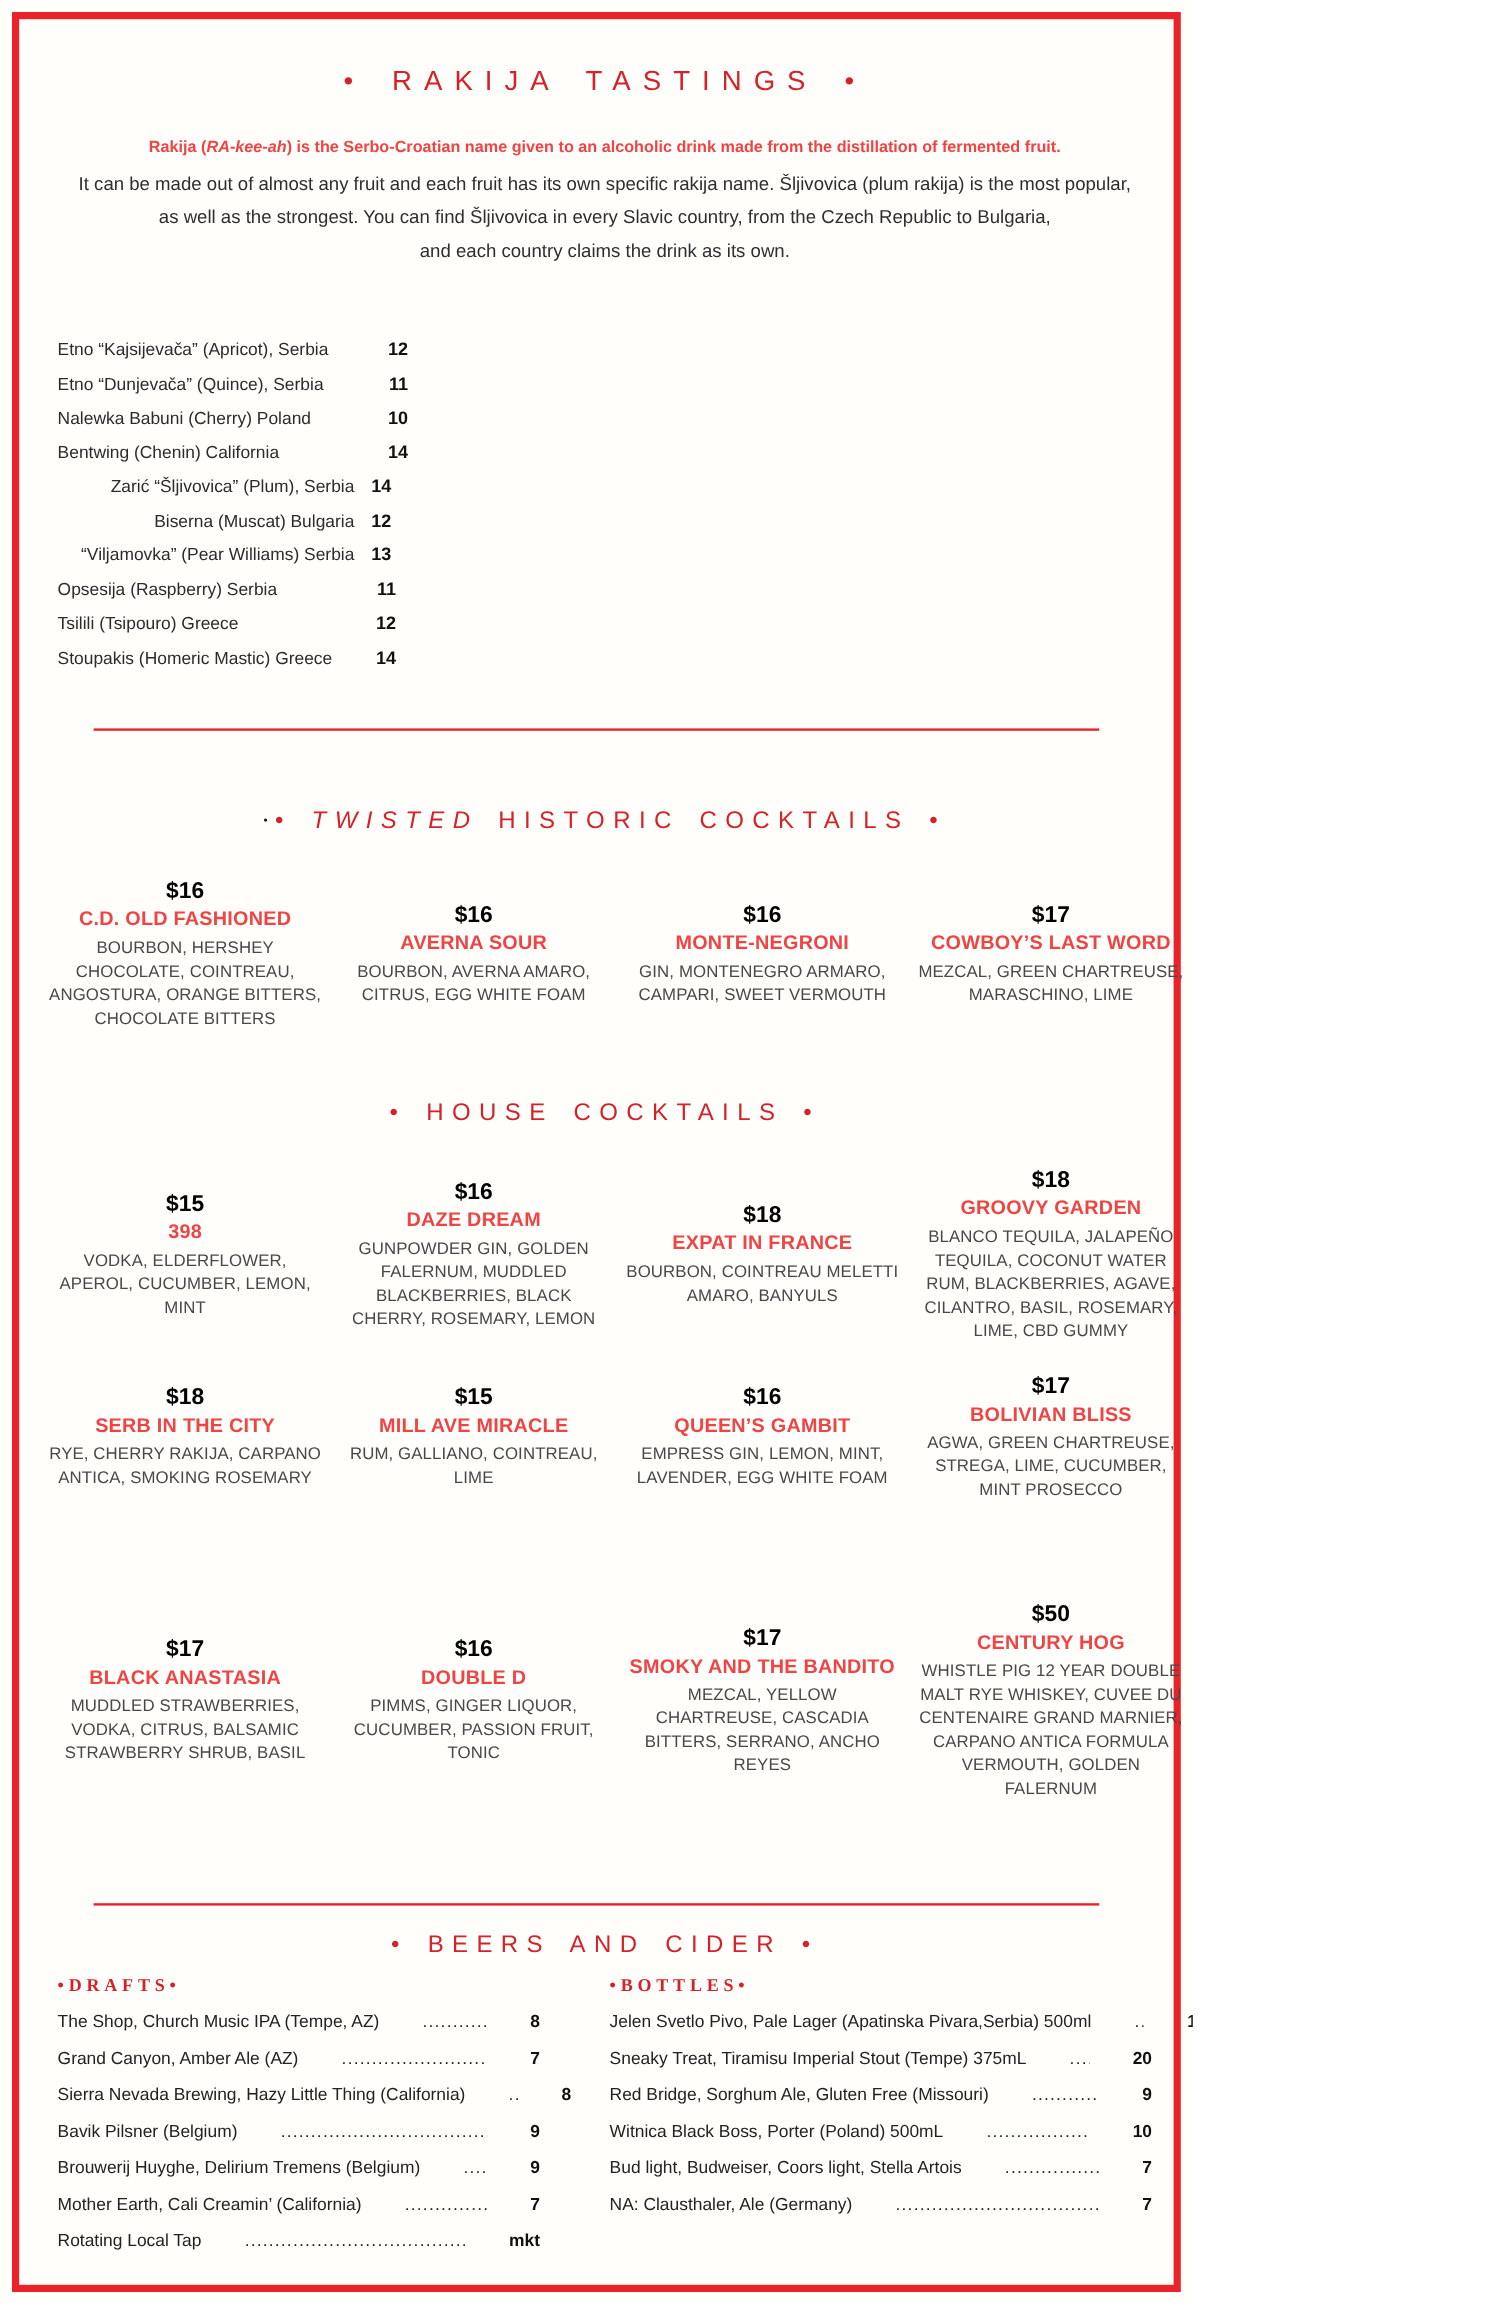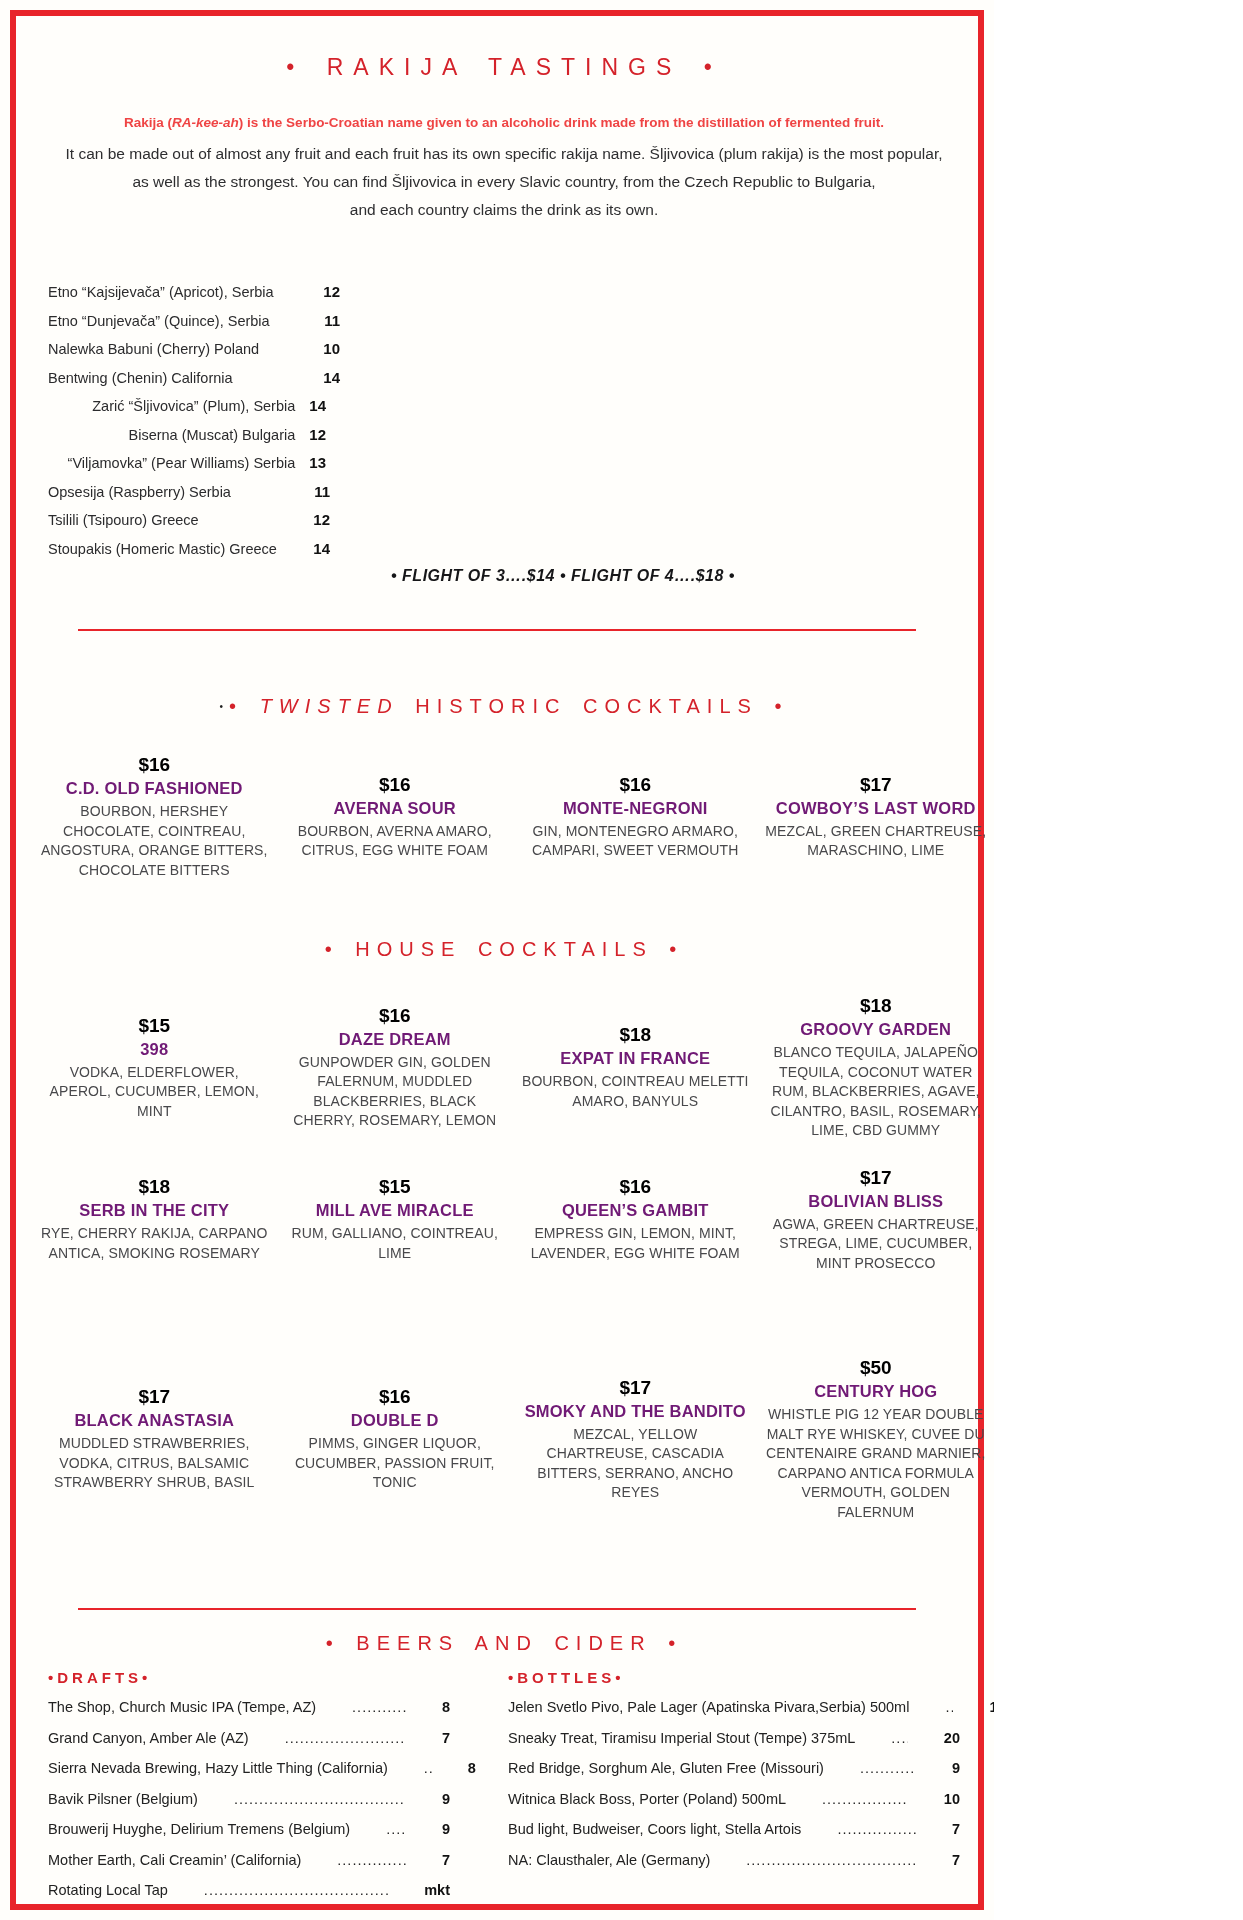--- a/index.html
+++ b/index.html
@@ -43,28 +43,28 @@
 
   .cocktail-grid{display:grid;grid-template-columns:repeat(4,1fr);column-gap:12px;align-items:center;width:950px;margin-left:-8px;}
   #twisted-grid{margin-top:36px;}
   .house-title{margin-top:58px;}
   #house-row-0{margin-top:34px;}
   #house-row-1{margin-top:26px;}
   #house-row-2{margin-top:84px;}
 
   .card{text-align:center;}
   .card-price{font-size:19px;font-weight:bold;margin-bottom:3px;color:#000000;}
-  .card-name{font-size:16.5px;font-weight:bold;letter-spacing:.2px;margin-bottom:4px;color:#701a75;}
+  .card-name{font-size:16.5px;font-weight:bold;letter-spacing:.2px;margin-bottom:4px;color:#ef4444;}
   .card-ing{font-size:14px;line-height:19.5px;color:#48484b;letter-spacing:.1px;}
 
   .beers-title{margin-top:22px;}
   .beer-cols{display:flex;margin-top:14px;}
   .beer-col.drafts{width:402px;}
   .beer-col.bottles{width:452px;margin-left:58px;}
-  .sub-title{margin:0;color:var(--red);font-size:15px;font-weight:bold;letter-spacing:4px;}
+  .sub-title{margin:0;color:var(--red);font-size:15px;font-weight:bold;letter-spacing:4px;font-family:Liberation Serif, serif;}
   .beer-list{margin-top:6px;}
   .beer-row{display:flex;align-items:baseline;line-height:30.5px;font-size:14.5px;color:#222;gap:36px;}
   .beer-name{white-space:nowrap;}
   .beer-name .b{font-weight:normal;margin-top:28px;}
   .leader{flex:1 1 0;overflow:hidden;white-space:nowrap;letter-spacing:1px;min-width:8px;color:#222;}
   .beer-price{font-weight:bold;color:#111;}
 </style>
 </head>
 <body>
 
@@ -121,21 +121,20 @@
             <div class="rk-row">
               <span class="rk-name">Tsilili (Tsipouro) Greece</span>
               <span class="rk-price">12</span>
             </div>
             <div class="rk-row">
               <span class="rk-name">Stoupakis (Homeric Mastic) Greece</span>
               <span class="rk-price">14</span>
             </div>
           </div>
         </div>
-      <div class="flight">•  FLIGHT OF 3….$14 • FLIGHT OF 4….$18  •</div>
     </section>
 
     <div class="rule rule1"></div>
 
     <section class="col">
       <h2 class="red-title sec-title twisted-title"><span class="lead-dot">•</span><span id="twisted-title-text"><span>• </span><span class="it">TWISTED</span><span> HISTORIC COCKTAILS •</span></span></h2>
       <div class="cocktail-grid" id="twisted-grid">
           <div class="card">
             <div class="card-price">$16</div>
             <div class="card-name">C.D. OLD FASHIONED</div>

